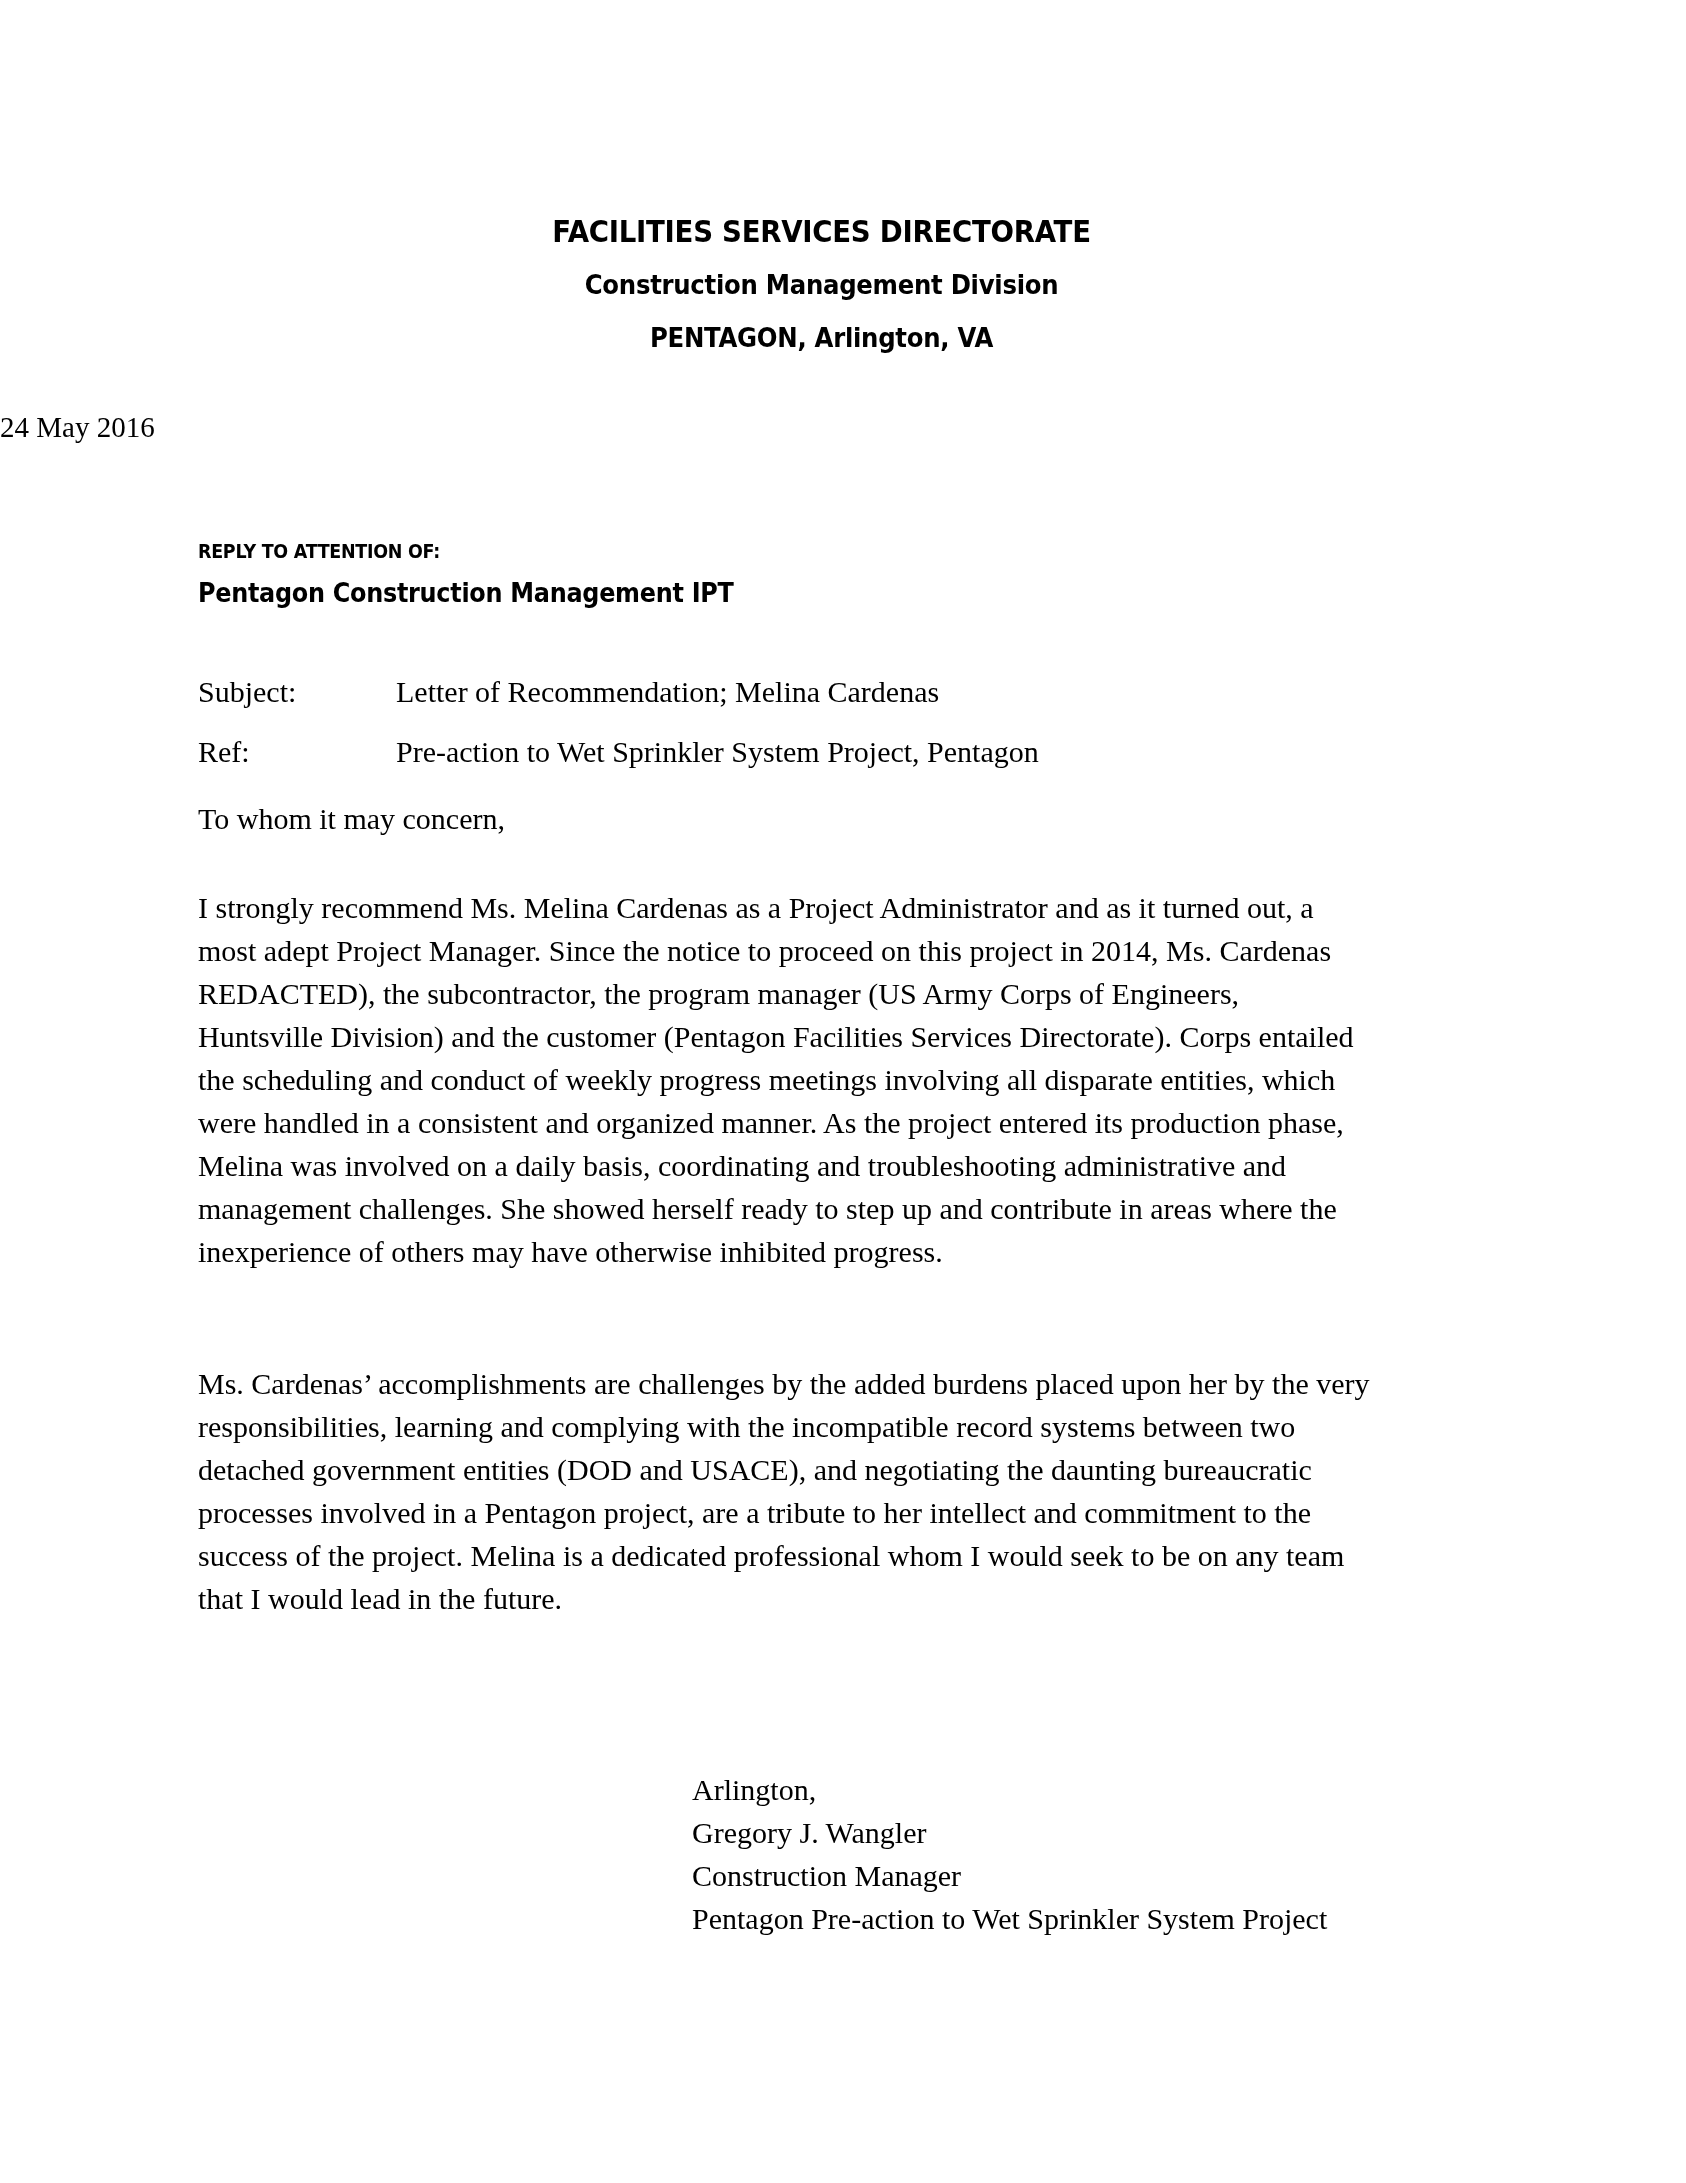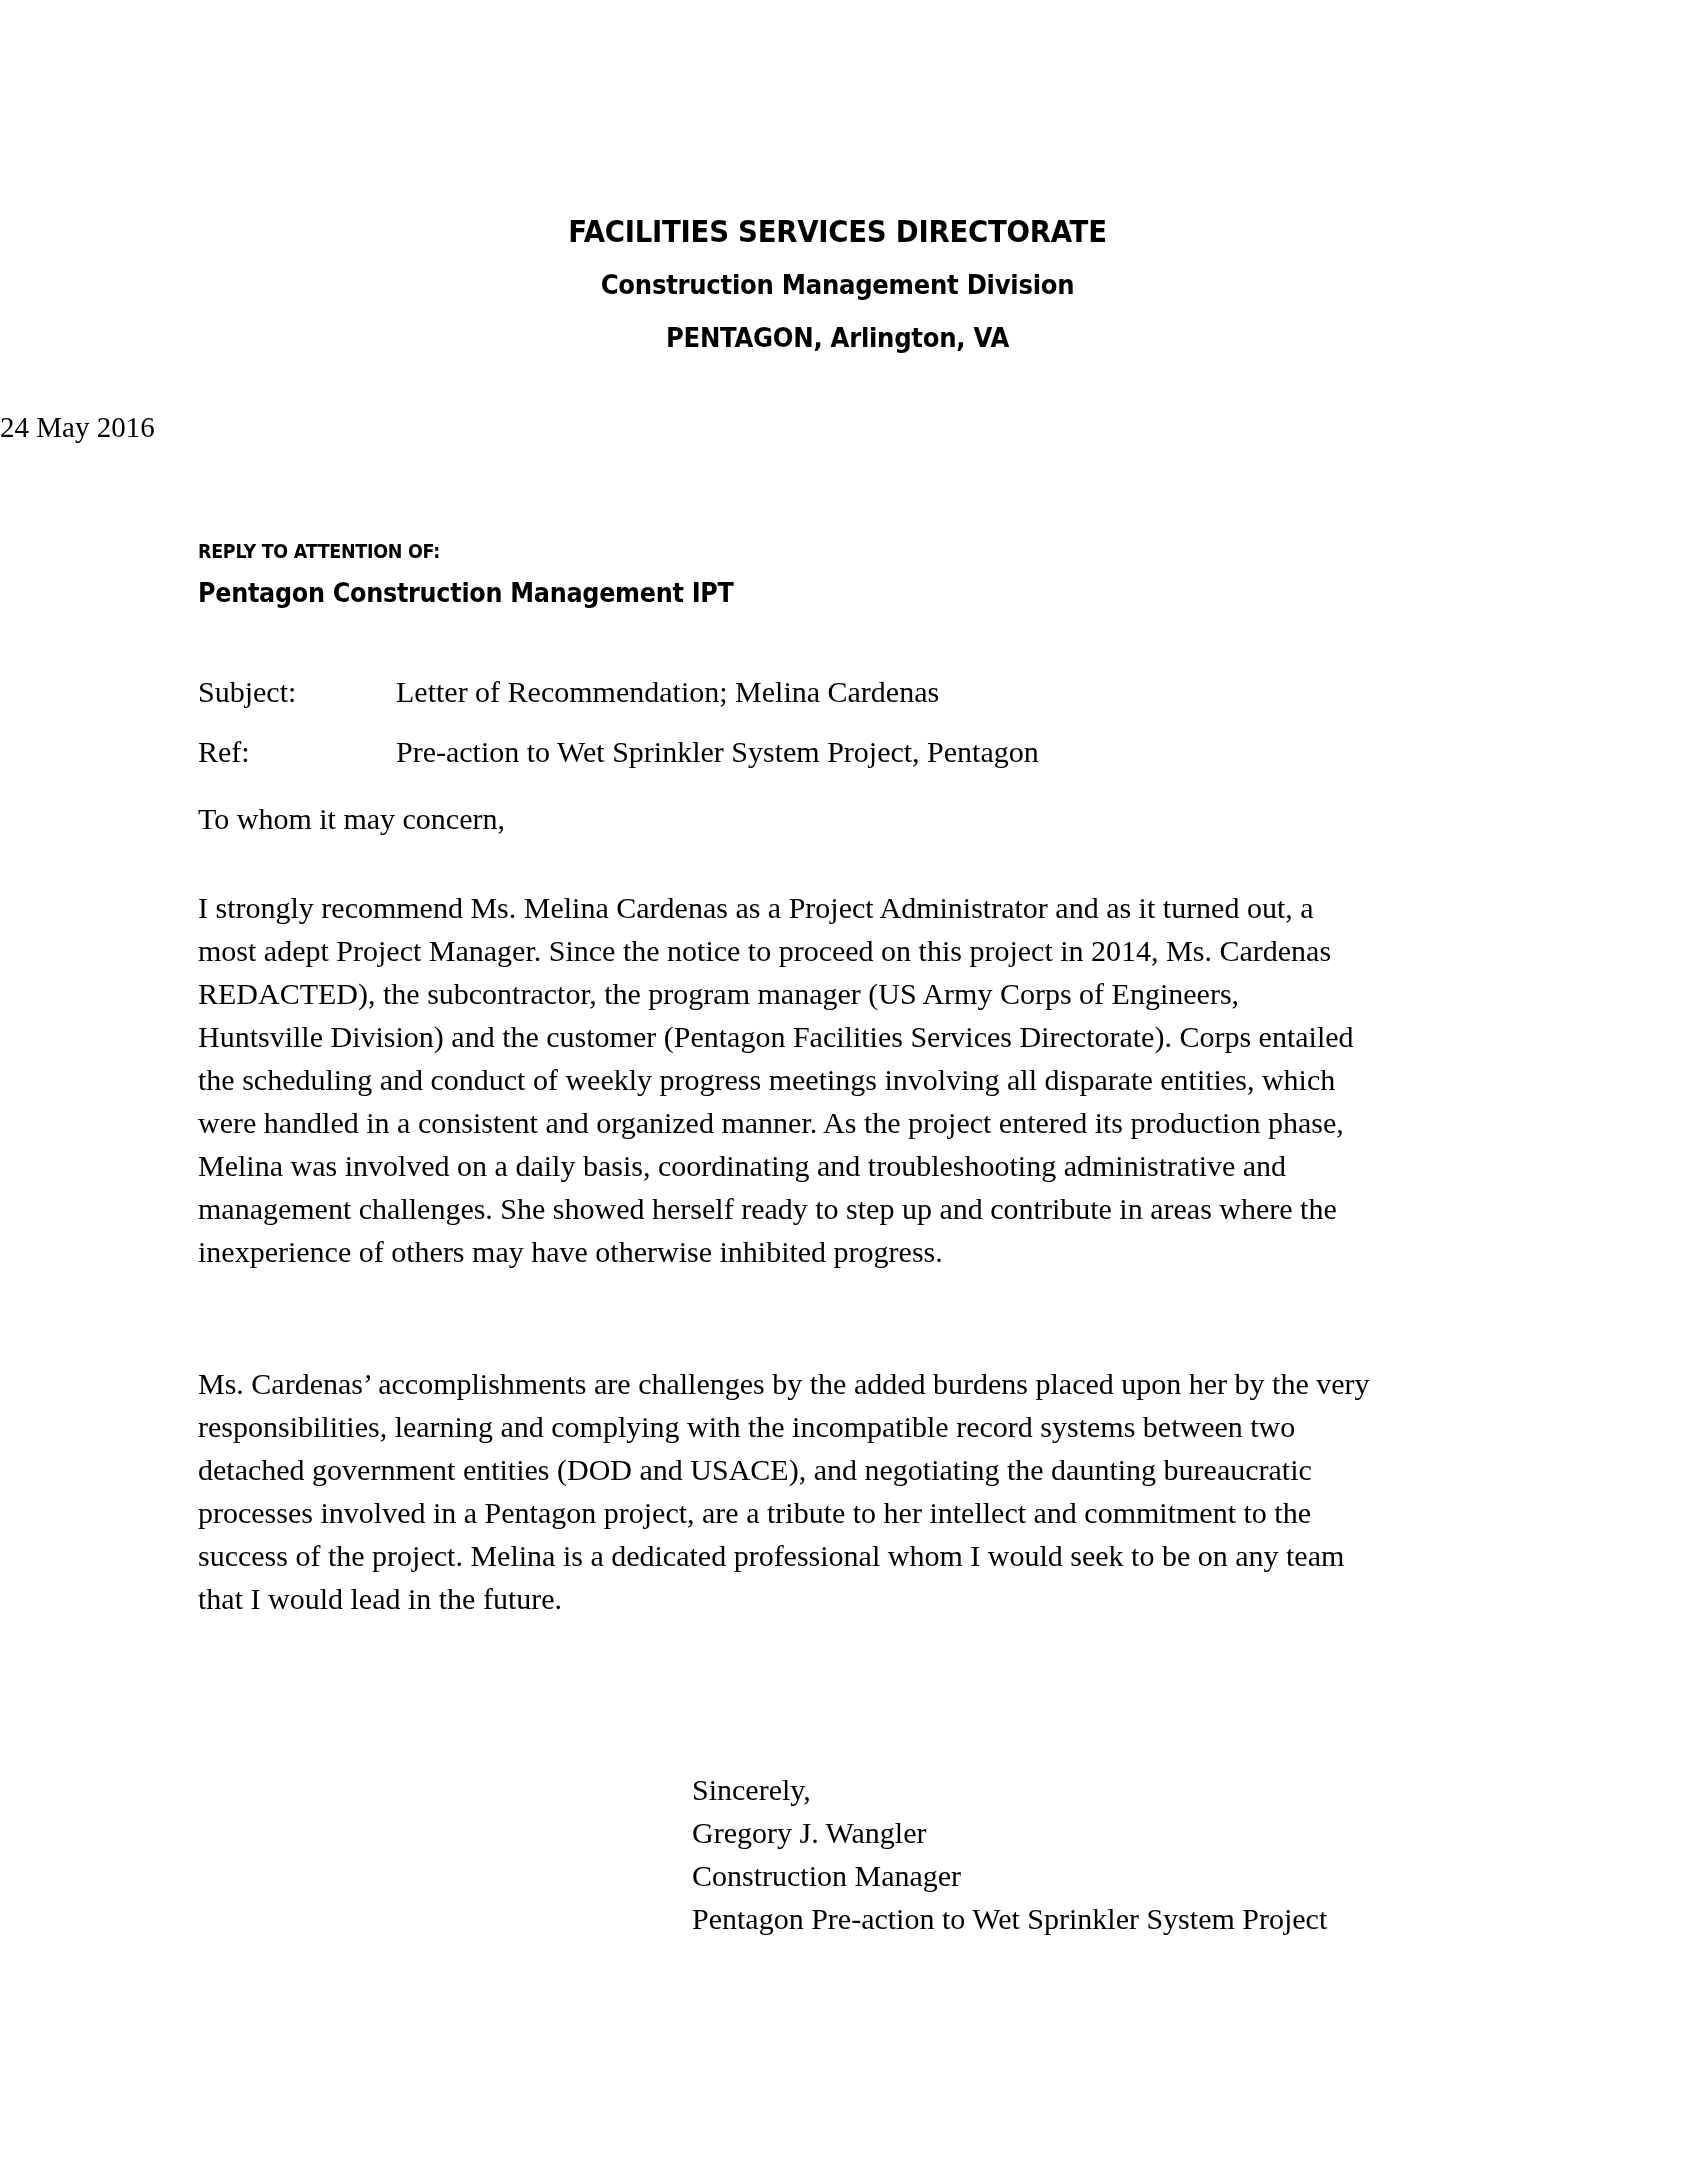--- a/index.html
+++ b/index.html
@@ -18,21 +18,21 @@
       font-family: "DejaVu Sans", "Liberation Sans", sans-serif;
     }
     .serif {
       font-family: "Liberation Serif", "DejaVu Serif", serif;
     }
     .abs { position: absolute; white-space: nowrap; }
 
     
     .letterhead {
       position: absolute;
-      left: 16px; width: 1643px;
+      left: 0; width: 1643px;
       top: 205px;
       text-align: center;
     }
     .lh-line {
       font-weight: bold;
       letter-spacing: -0.3px;
       margin: 0;
     }
     .lh-title { font-size: 30px; line-height: 53px; transform: scaleX(0.92); }
     .lh-sub   { font-size: 26.5px; line-height: 53px; transform: scaleX(0.92); }
@@ -135,18 +135,18 @@
 <div class="body-text serif" style="top:1362px;">
   <span class="body-line">Ms. Cardenas’ accomplishments are challenges by the added burdens placed upon her by the very</span>
   <span class="body-line">responsibilities, learning and complying with the incompatible record systems between two</span>
   <span class="body-line">detached government entities (DOD and USACE), and negotiating the daunting bureaucratic</span>
   <span class="body-line">processes involved in a Pentagon project, are a tribute to her intellect and commitment to the</span>
   <span class="body-line">success of the project.  Melina is a dedicated professional whom I would seek to be on any team</span>
   <span class="body-line">that I would lead in the future.</span>
 </div>
 
 <div class="signature serif">
-  <span class="sig-line">Sincerely,</span>
+  <span class="sig-line">Arlington,</span>
   <span class="sig-line">Gregory J. Wangler</span>
   <span class="sig-line">Construction Manager</span>
   <span class="sig-line">Pentagon Pre-action to Wet Sprinkler System Project</span>
 </div>
 
 
 </body></html>

